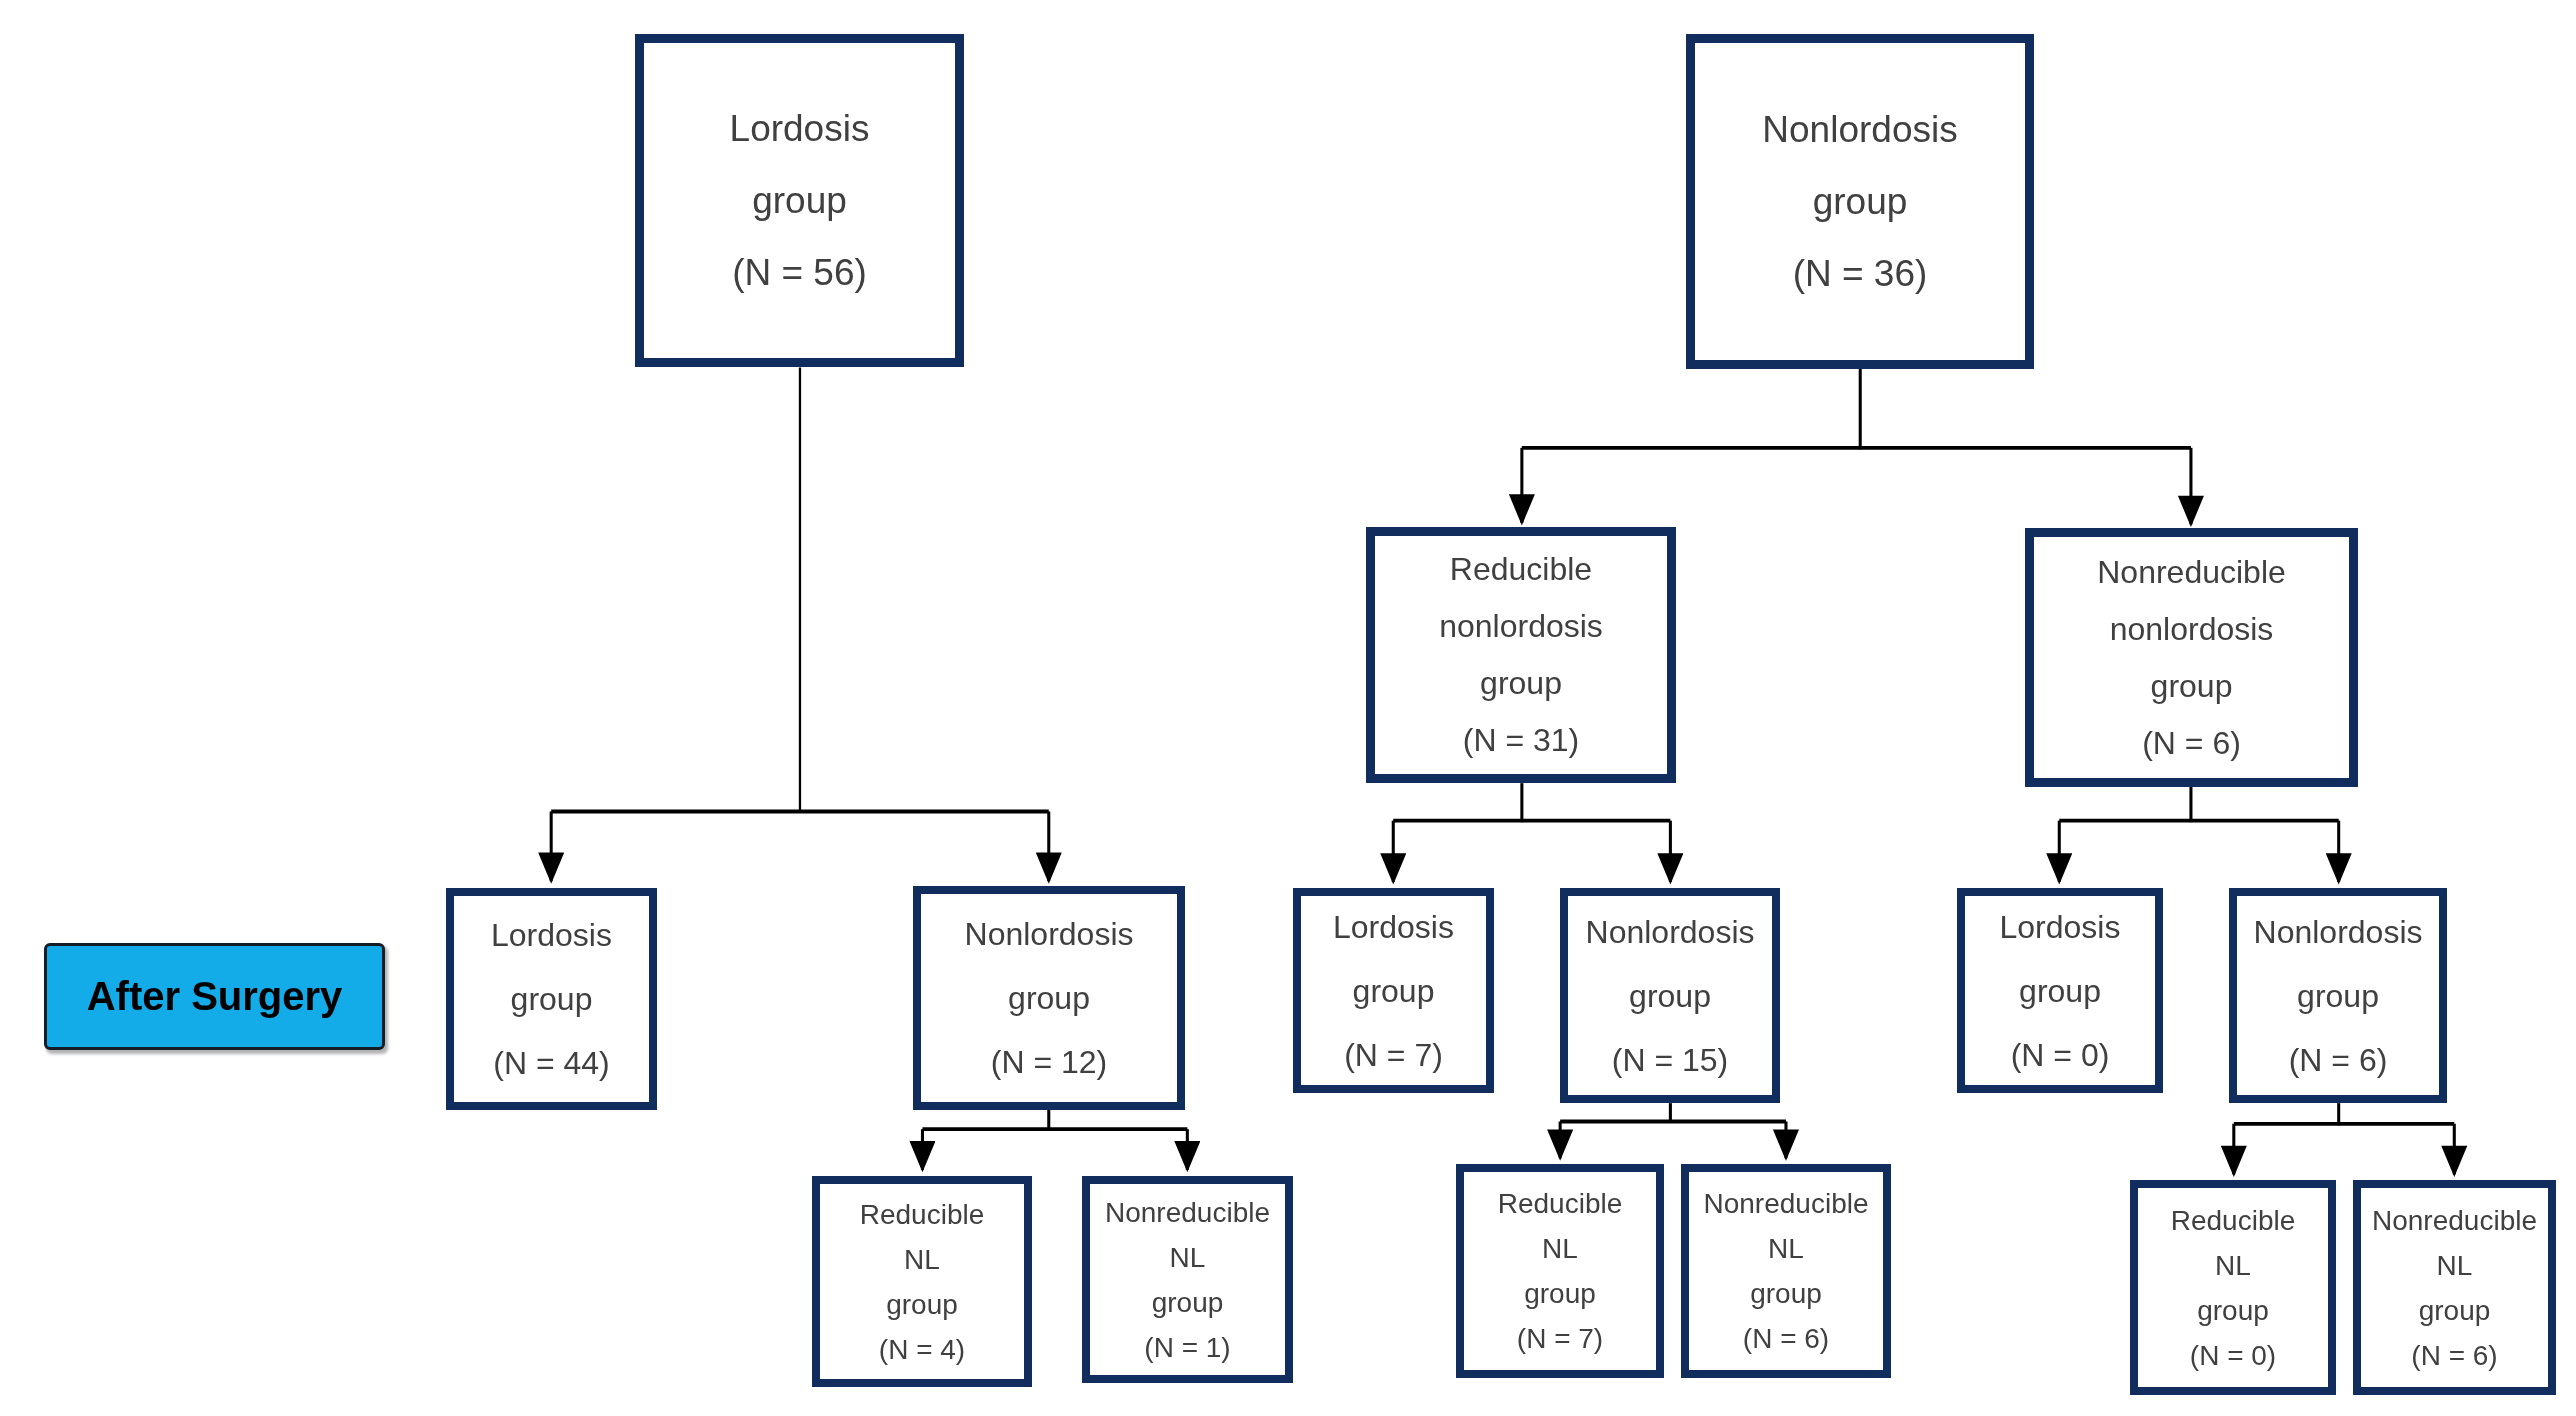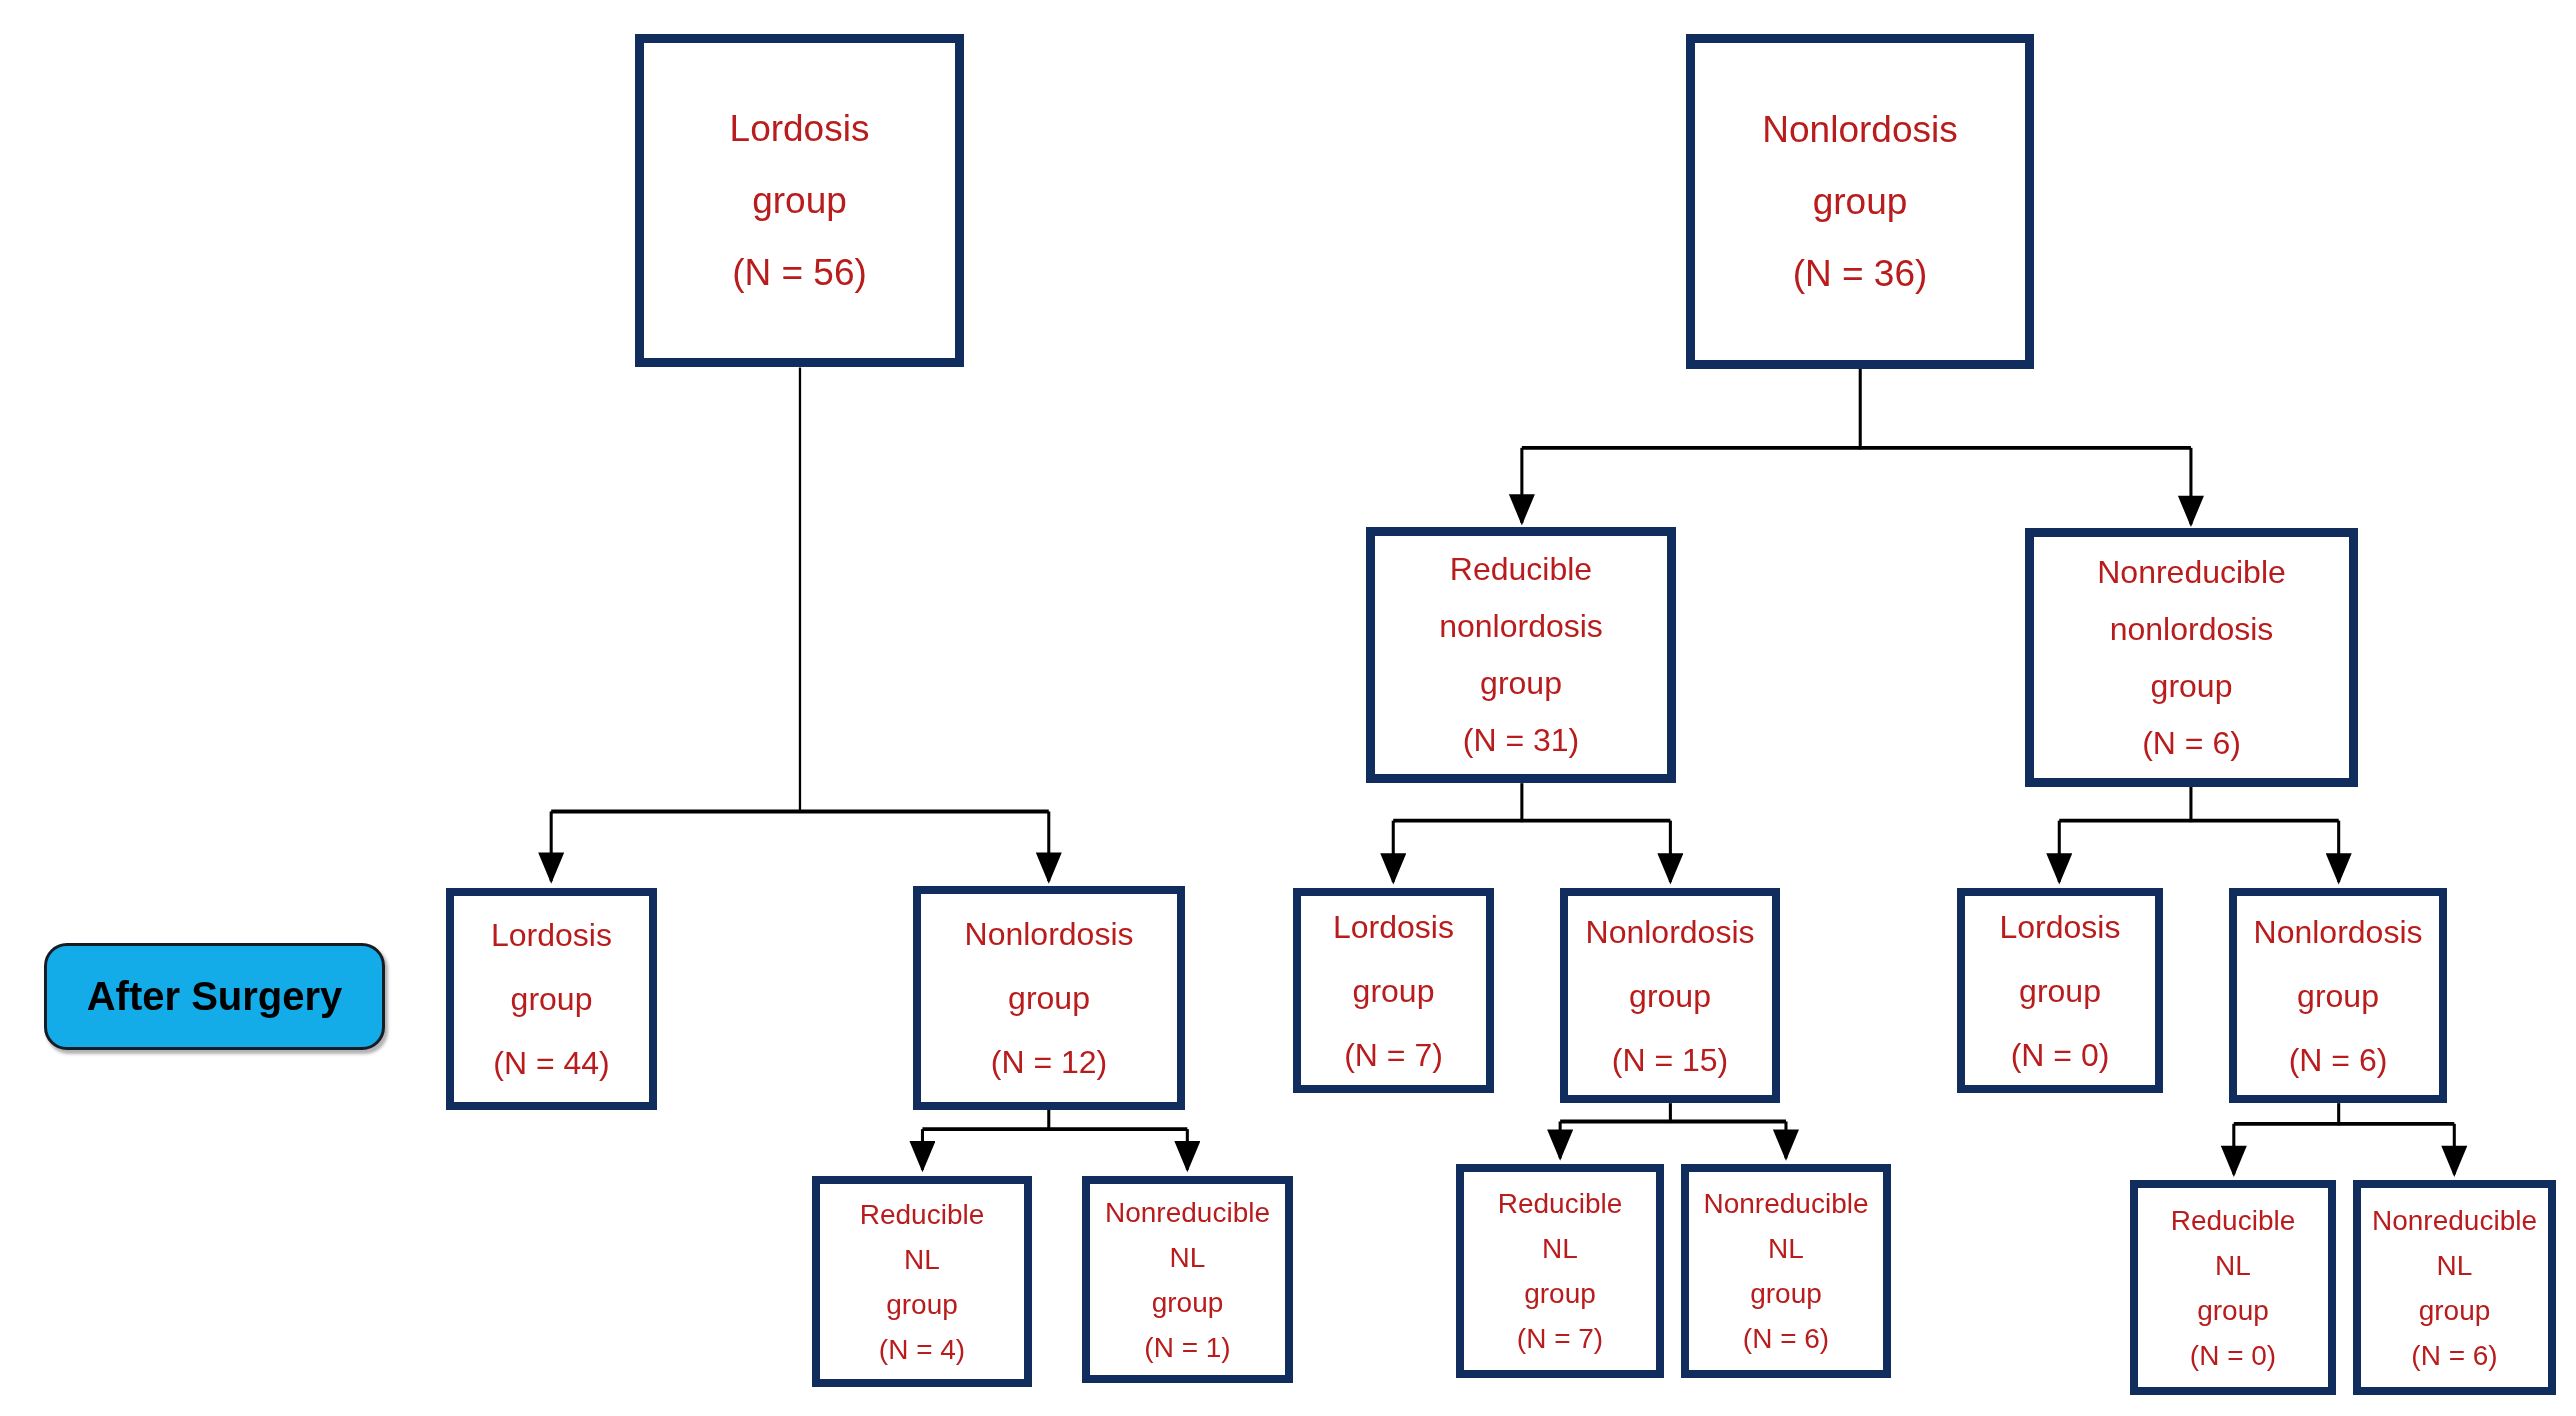--- a/index.html
+++ b/index.html
@@ -25,35 +25,35 @@
   .node {
     position: absolute;
     background: #ffffff;
     border: 9.2px solid #112D5E;
     box-sizing: border-box;
     display: flex;
     flex-direction: column;
     align-items: center;
     justify-content: center;
     text-align: center;
-    color: #b91c1c;
+    color: #404040;
   }
   .r1 { font-size: 37px; line-height: 72px; }
   .r2 { font-size: 32px; line-height: 57px; }
   .r3 { font-size: 32px; line-height: 64px; border-width: 8.4px; }
   .r4 { font-size: 28px; line-height: 45px; border-width: 8.4px; }
   .ln { display: block; white-space: nowrap; }
   .after-label {
     position: absolute;
     left: 44px; top: 943px;
     width: 341px; height: 107px;
     box-sizing: border-box;
     background: #14ABE9;
     border: 3.1px solid #141c26;
-    border-radius: 23px;
+    border-radius: 6px;
     box-shadow: 2.3px 3.1px 3.1px rgba(0,0,0,0.30);
     display: flex;
     align-items: center;
     justify-content: center;
     font-size: 40px;
     font-weight: bold;
     color: #000000;
   }
 </style>
 </head>

